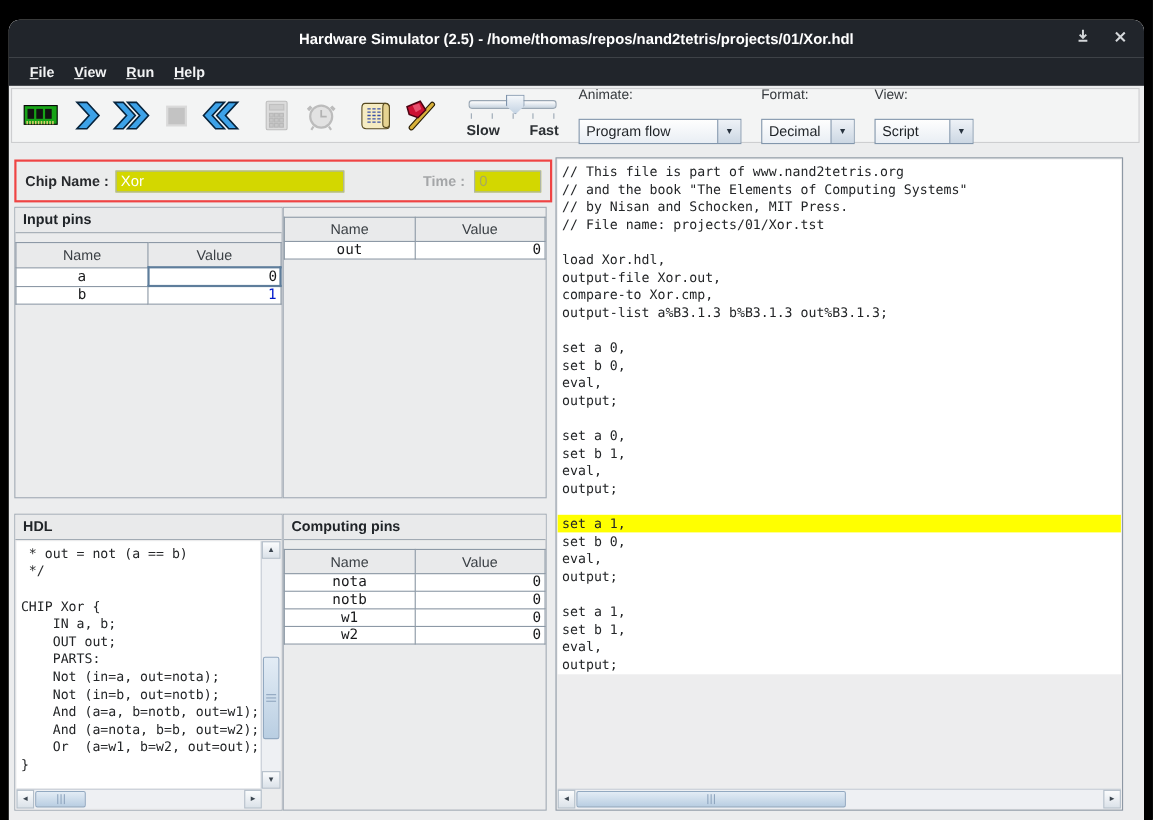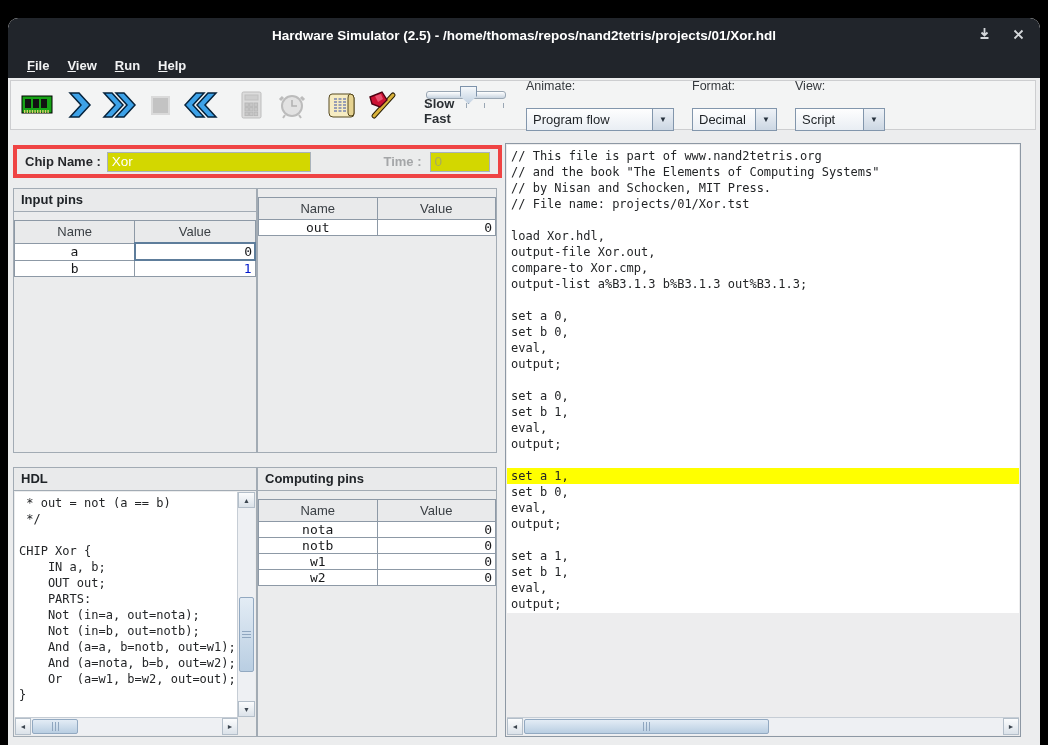--- a/index.html
+++ b/index.html
@@ -26,36 +26,36 @@
   
   .slider-group{margin-left:20px;width:84px;position:relative;height:42px;}
   .slider-track{position:absolute;left:2px;right:2px;top:7px;height:6px;border:1px solid #9aa7b4;
     background:linear-gradient(#ffffff,#c8d4e0);border-radius:3px;}
   .slider-thumb{position:absolute;left:36px;top:2px;width:15px;height:16px;
     background:linear-gradient(#f5f8fb,#c4d3e3);border:1px solid #7e93ab;
     clip-path:polygon(0 0,100% 0,100% 55%,50% 100%,0 55%);}
   .slider-ticks{position:absolute;left:4px;right:4px;top:19px;height:6px;display:flex;justify-content:space-between;}
   .slider-ticks i{width:1px;height:5px;background:#9aa7b4;}
   .slider-labels{position:absolute;left:0;right:0;bottom:0;display:flex;justify-content:space-between;
-    font-weight:bold;font-size:13px;color:#2b2f33;flex-direction:column;}
+    font-weight:bold;font-size:13px;color:#2b2f33;}
   
   .combo-group{margin-left:18px;display:flex;flex-direction:column;align-items:flex-start;gap:13px;}
   .combo-label{font-size:12.5px;color:#35393d;margin-bottom:2px;}
   .combo{display:flex;height:21px;border:1px solid #8296ac;background:linear-gradient(#fefefe,#e9eef4);}
   .combo-field{display:flex;align-items:center;padding:0 6px;font-size:13px;color:#1e2226;}
   .combo-arrow{width:20px;border-left:1px solid #8296ac;background:linear-gradient(#eef2f7,#ccd7e3);
     display:flex;align-items:center;justify-content:center;}
   .combo-arrow span{font-size:8px;color:#27323e;line-height:1;}
   
   .panel{position:absolute;background:#ebeced;border:1px solid #a2abb4;box-sizing:border-box;}
   .panel-title{height:22px;line-height:22px;padding-left:7px;font-weight:bold;font-size:13px;color:#202428;
     border-bottom:1px solid #a2abb4;background:#e9eaeb;}
   
-  .chipbar{position:absolute;left:5px;top:127px;width:489px;height:33px;background:#ebecec;
-    border:4px solid #ef4444;box-sizing:border-box;display:flex;align-items:center;padding:0 8px;justify-content:center;}
+  .chipbar{position:absolute;left:5px;top:127px;width:489px;height:39px;background:#ebecec;
+    border:2px solid #ef4444;box-sizing:border-box;display:flex;align-items:center;padding:0 8px;justify-content:center;}
   .chip-label{font-weight:bold;font-size:13px;color:#27292c;margin-right:6px;white-space:pre;}
   .yellow-field{height:18px;background:#d3d700;border:1px solid #a9b2ba;font-size:13.5px;
     display:flex;align-items:center;padding-left:4px;box-sizing:content-box;}
   .chip-name-field{width:226px;color:#ffffff;}
   .time-label{font-weight:bold;font-size:13px;color:#a4a6a8;margin:0 8px 0 72px;white-space:pre;}
   .time-field{width:62px;color:#a7aa5e;}
   
   .pin-table{border-collapse:collapse;margin:8px 0 0 0;width:100%;table-layout:fixed;}
   .pin-table th{height:19px;font-weight:normal;font-size:13px;color:#3b4045;background:#e9eaeb;
     border:1px solid #8d99a6;}

